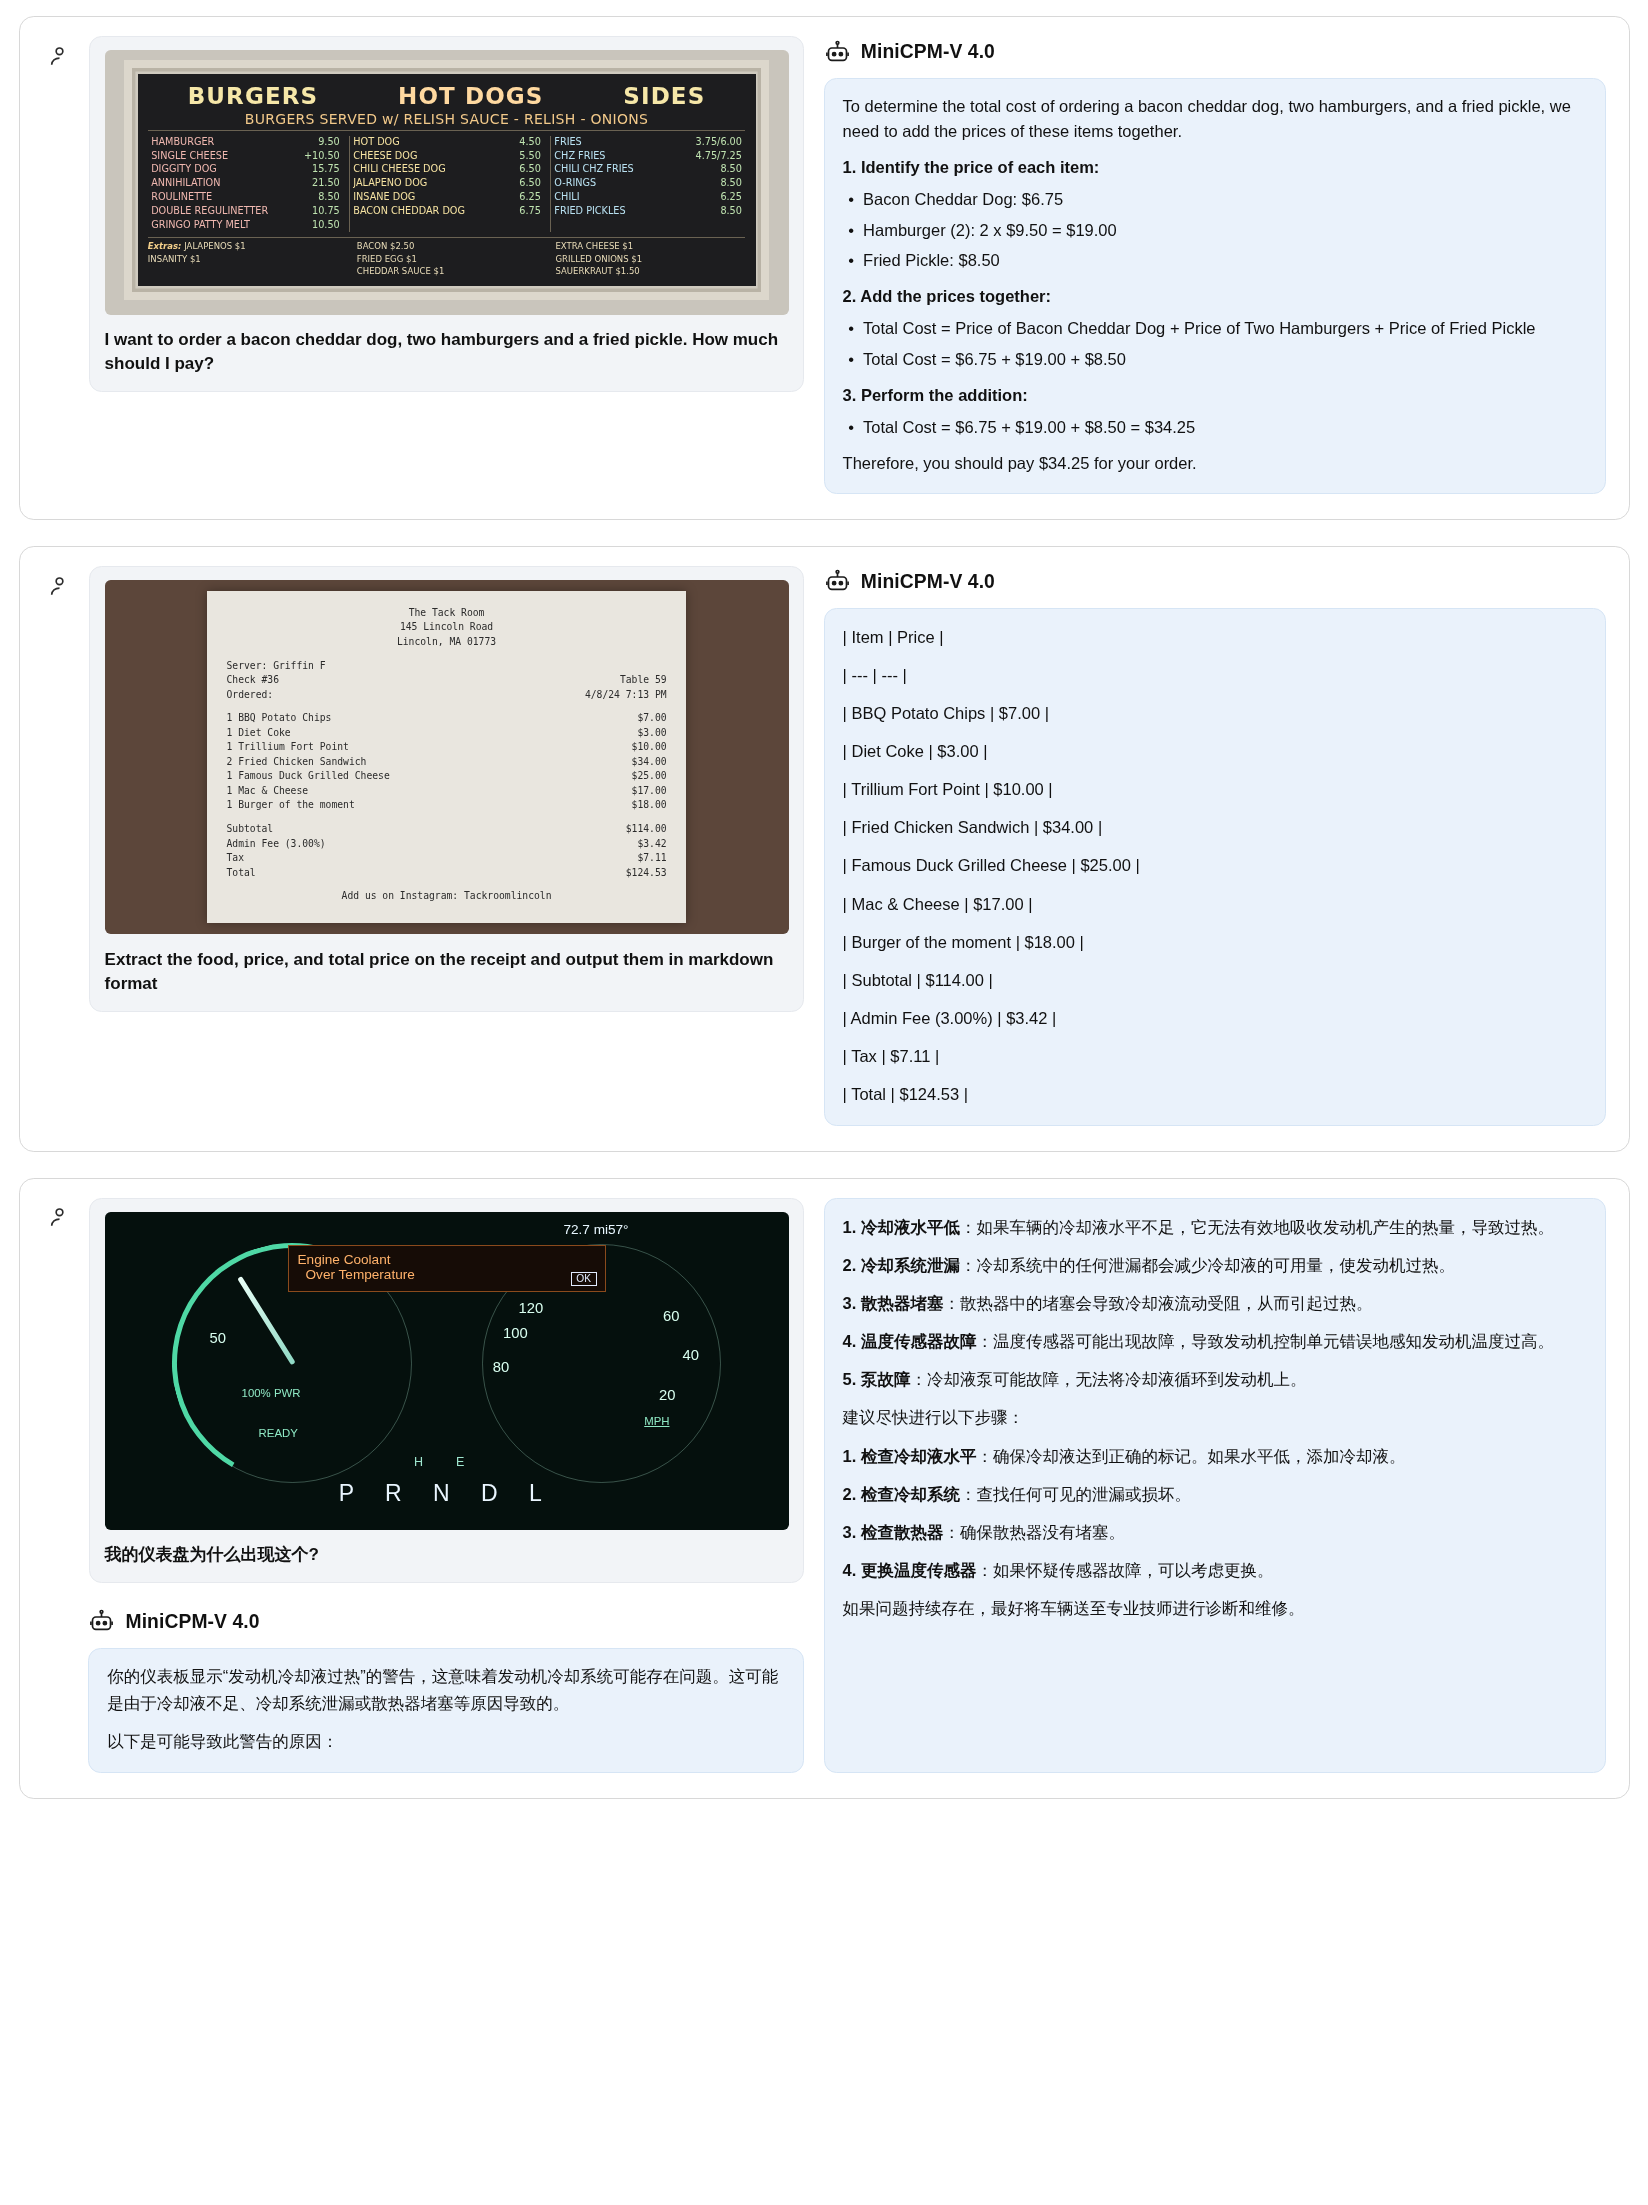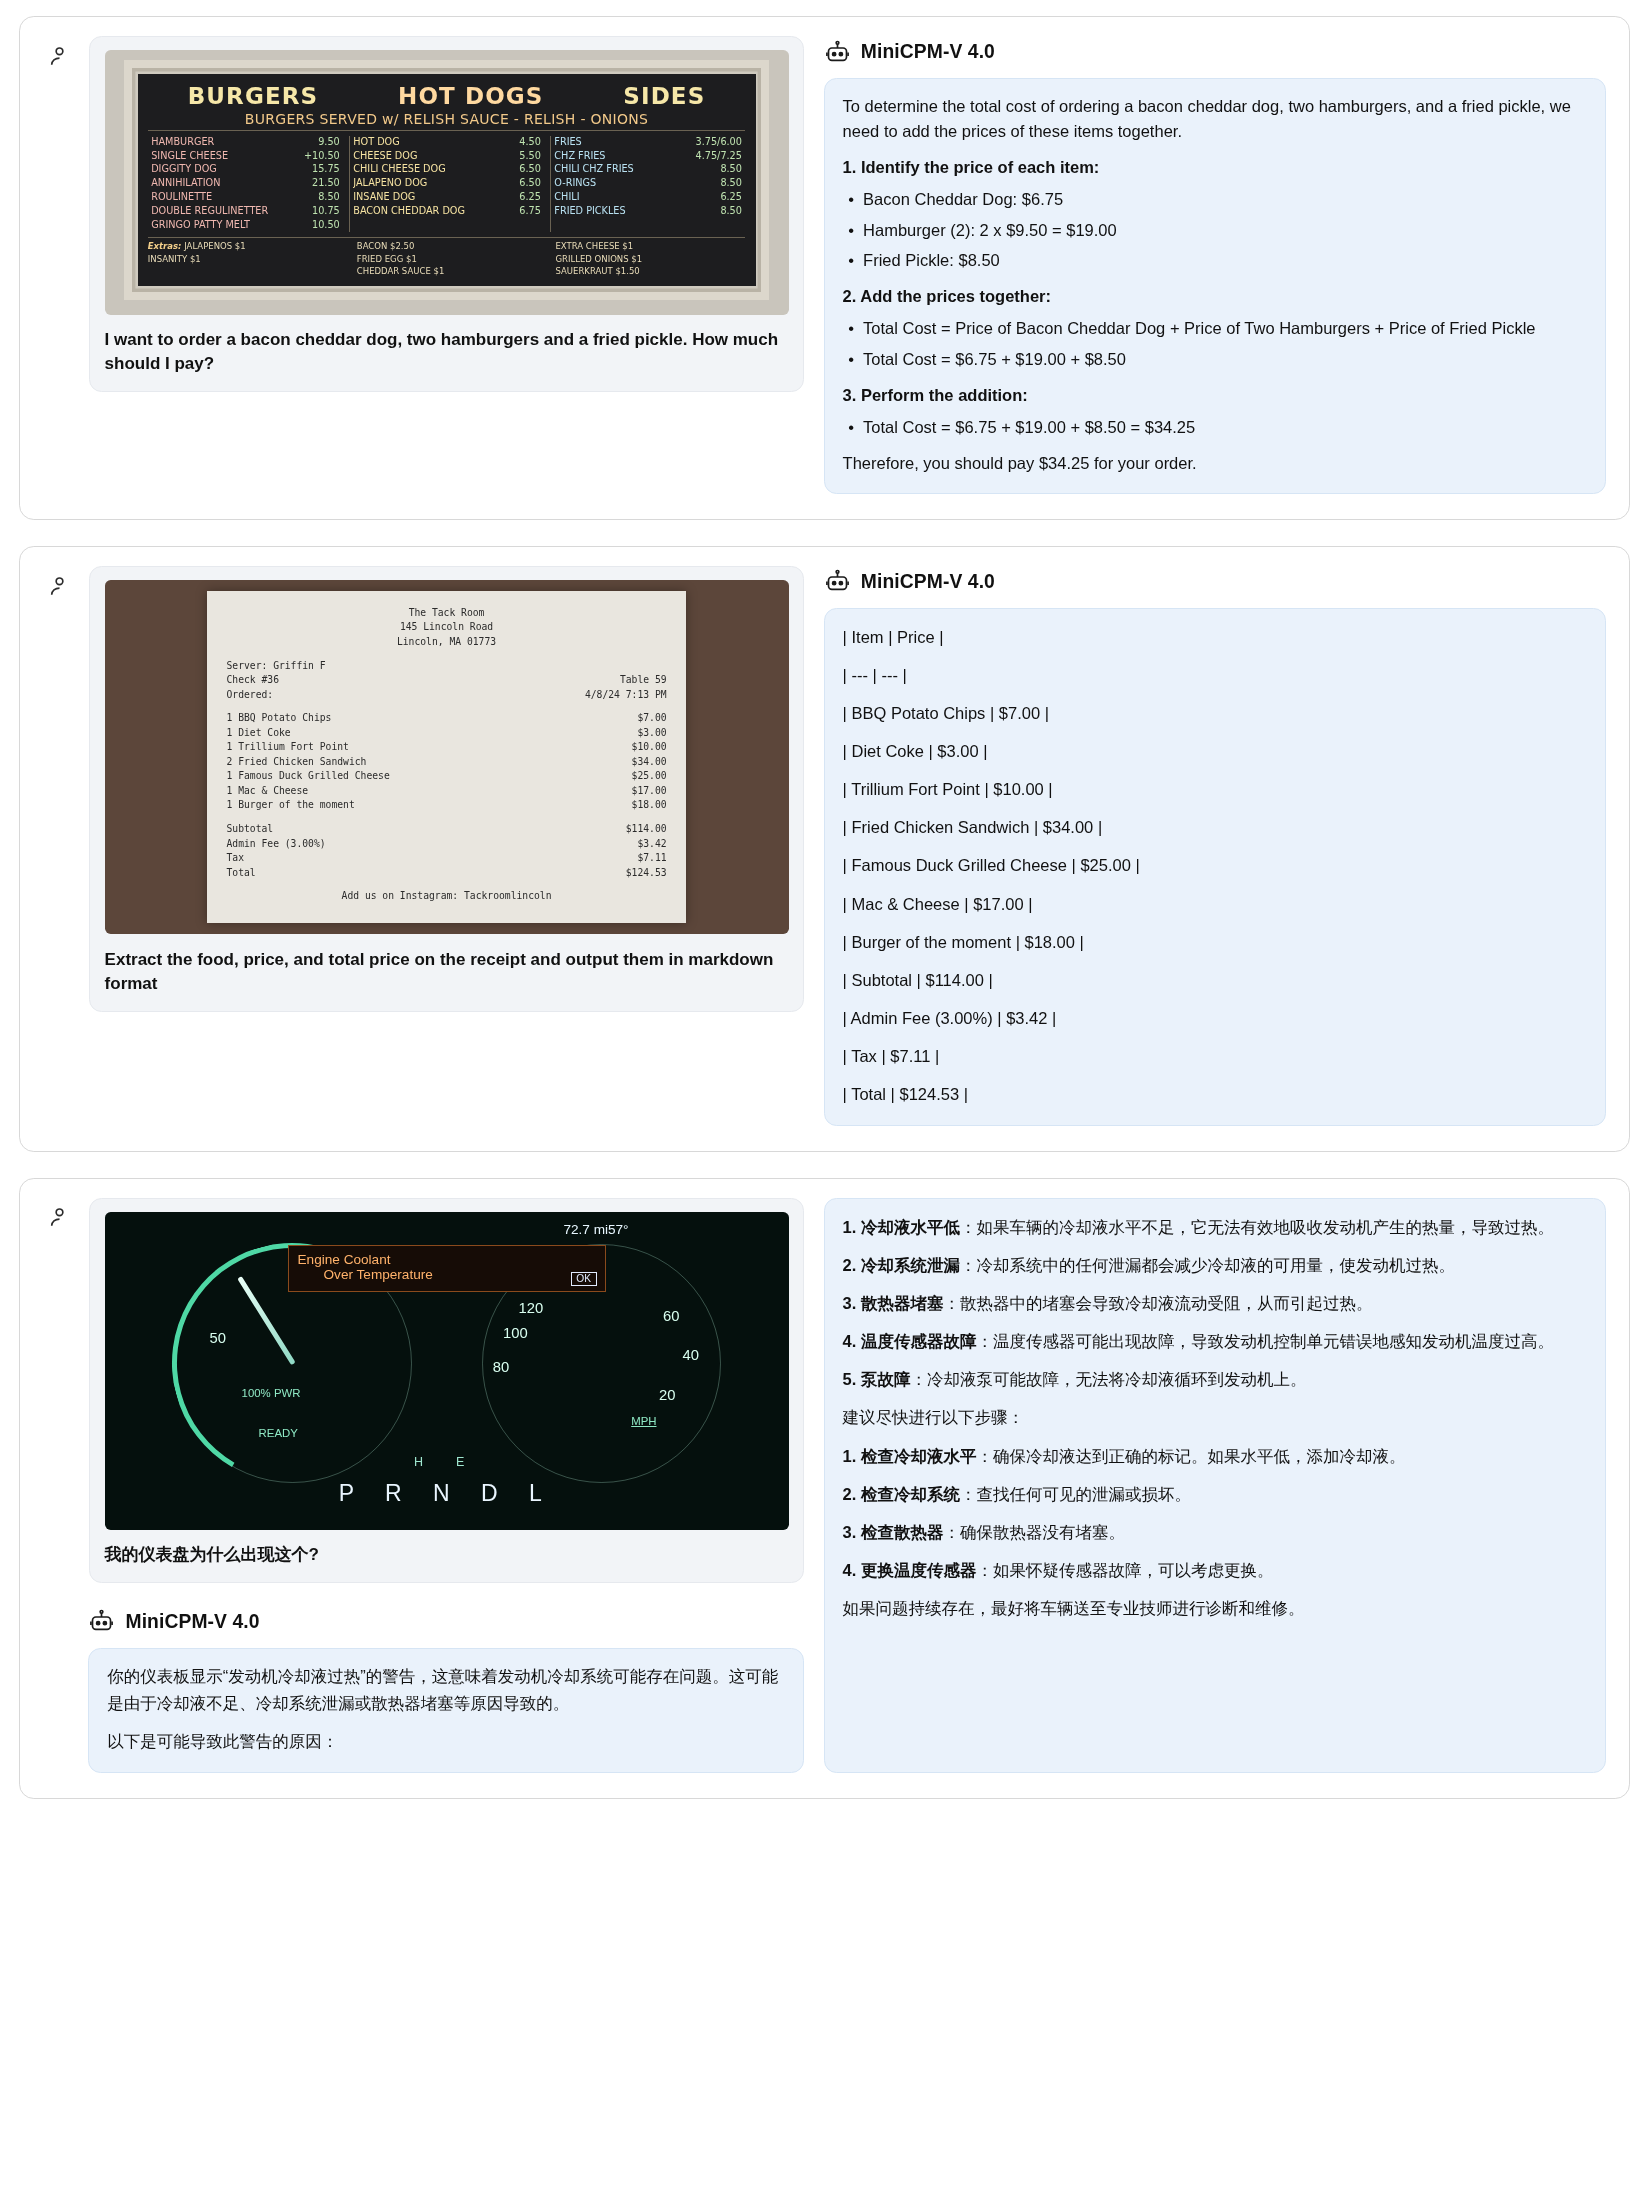--- a/index.html
+++ b/index.html
@@ -237,21 +237,21 @@
     left: 50%; transform: translateX(-50%);
     top: 33px;
     width: 318px;
     background: #160c06;
     border: 1.1px solid #8a4a1c;
     color: #ffb26b;
     font-size: 13.6px;
     padding: 6.8px 9px 9px 9px;
     font-family: "Liberation Sans", sans-serif;
   }
-  .msg-box .line2 { margin-left: 26px; }
+  .msg-box .line2 { margin-left: 8px; }
   .msg-top {
     position: absolute; top: 10.2px; left: 50%; transform: translateX(-50%);
     width: 364px; display: flex; justify-content: flex-end;
     color: #e8f7ff; font-size: 13.6px;
   }
   .ok-chip {
     position: absolute; right: 8px; bottom: 5.7px;
     border: 1.1px solid #e2ecff; color: #e2ecff;
     font-size: 10.2px; padding: 0.6px 4.5px;
   }
@@ -573,21 +573,21 @@
             <div class="small-lbl" style="left:68px; top:142px;">100% PWR</div>
             <div class="small-lbl" style="left:85px; top:182px;">READY</div>
           </div>
           <div class="gauge right">
             <div class="tick-lbl" style="right:40px; top:63px;">60</div>
             <div class="tick-lbl" style="right:20.5px; top:102px;">40</div>
             <div class="tick-lbl" style="right:44px; top:142px;">20</div>
             <div class="tick-lbl" style="left:20.5px; top:80px;">100</div>
             <div class="tick-lbl" style="left:36px; top:55px;">120</div>
             <div class="tick-lbl" style="left:10.2px; top:114px;">80</div>
-            <div class="small-lbl" style="right:63px; top:170px;text-decoration:underline;">MPH</div>
+            <div class="small-lbl" style="right:50px; top:170px;text-decoration:underline;">MPH</div>
           </div>
 
           <div class="msg-top">
             <span>72.7 mi</span>
             <span>57°</span>
           </div>
 
           <div class="msg-box">
             <div>Engine Coolant</div>
             <div class="line2">Over Temperature</div>

